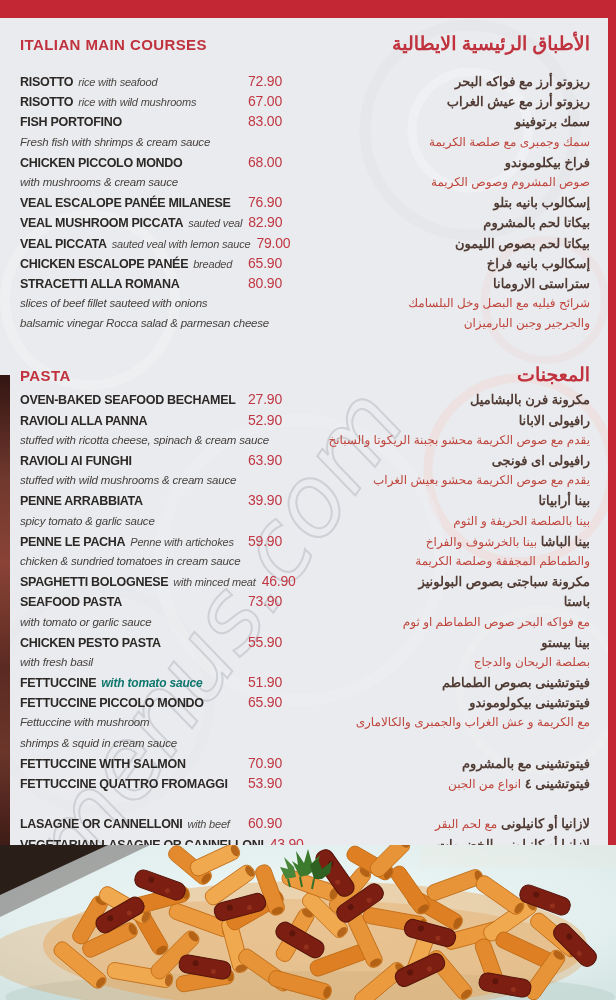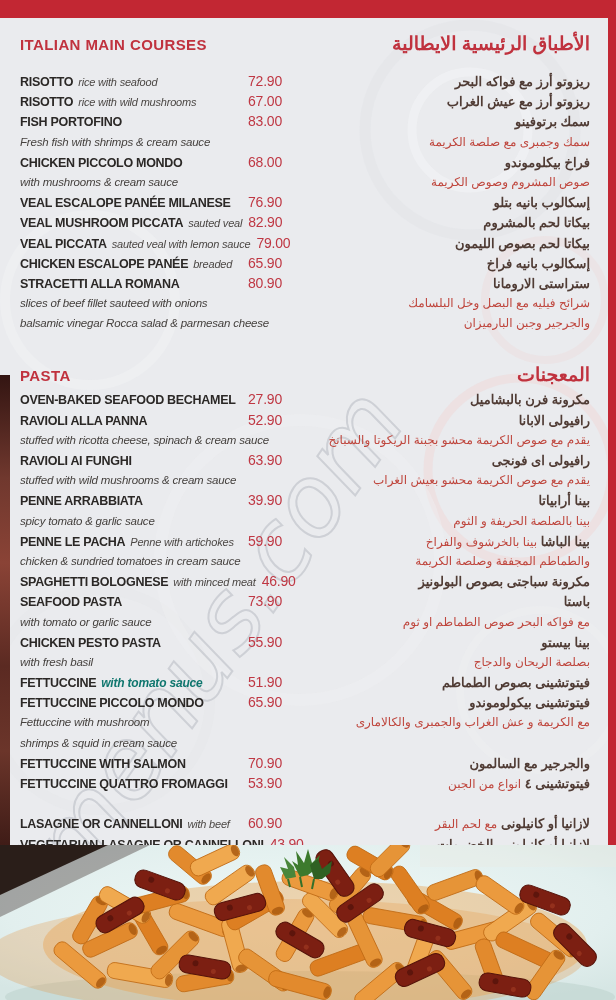--- a/index.html
+++ b/index.html
@@ -213,21 +213,21 @@
           <span class="en-wrap">Fettuccine with mushroom</span>
           <span class="ar"><span class="ar-red">مع الكريمة و عش الغراب والجمبرى والكالامارى</span></span>
         </div>
         <div class="row desc">
           <span class="en-wrap">shrimps &amp; squid in cream sauce</span>
           <span class="ar"></span>
         </div>
         <div class="row item">
           <span class="en-wrap"><span class="en-name">FETTUCCINE WITH SALMON</span></span>
           <span class="price">70.90</span>
-          <span class="ar"><span class="ar-dark">والجرجير مع السالمون</span></span>
+          <span class="ar"><span class="ar-dark">فيتوتشينى مع بالمشروم</span></span>
         </div>
         <div class="row item">
           <span class="en-wrap"><span class="en-name">FETTUCCINE QUATTRO FROMAGGI</span></span>
           <span class="price">53.90</span>
           <span class="ar"><span class="ar-dark">فيتوتشينى ٤</span> <span class="ar-red">انواع من الجبن</span></span>
         </div>
         <div class="row gap"></div>
         <div class="row item">
           <span class="en-wrap"><span class="en-name">LASAGNE OR CANNELLONI</span><span class="en-inline">with beef</span></span>
           <span class="price">60.90</span>

